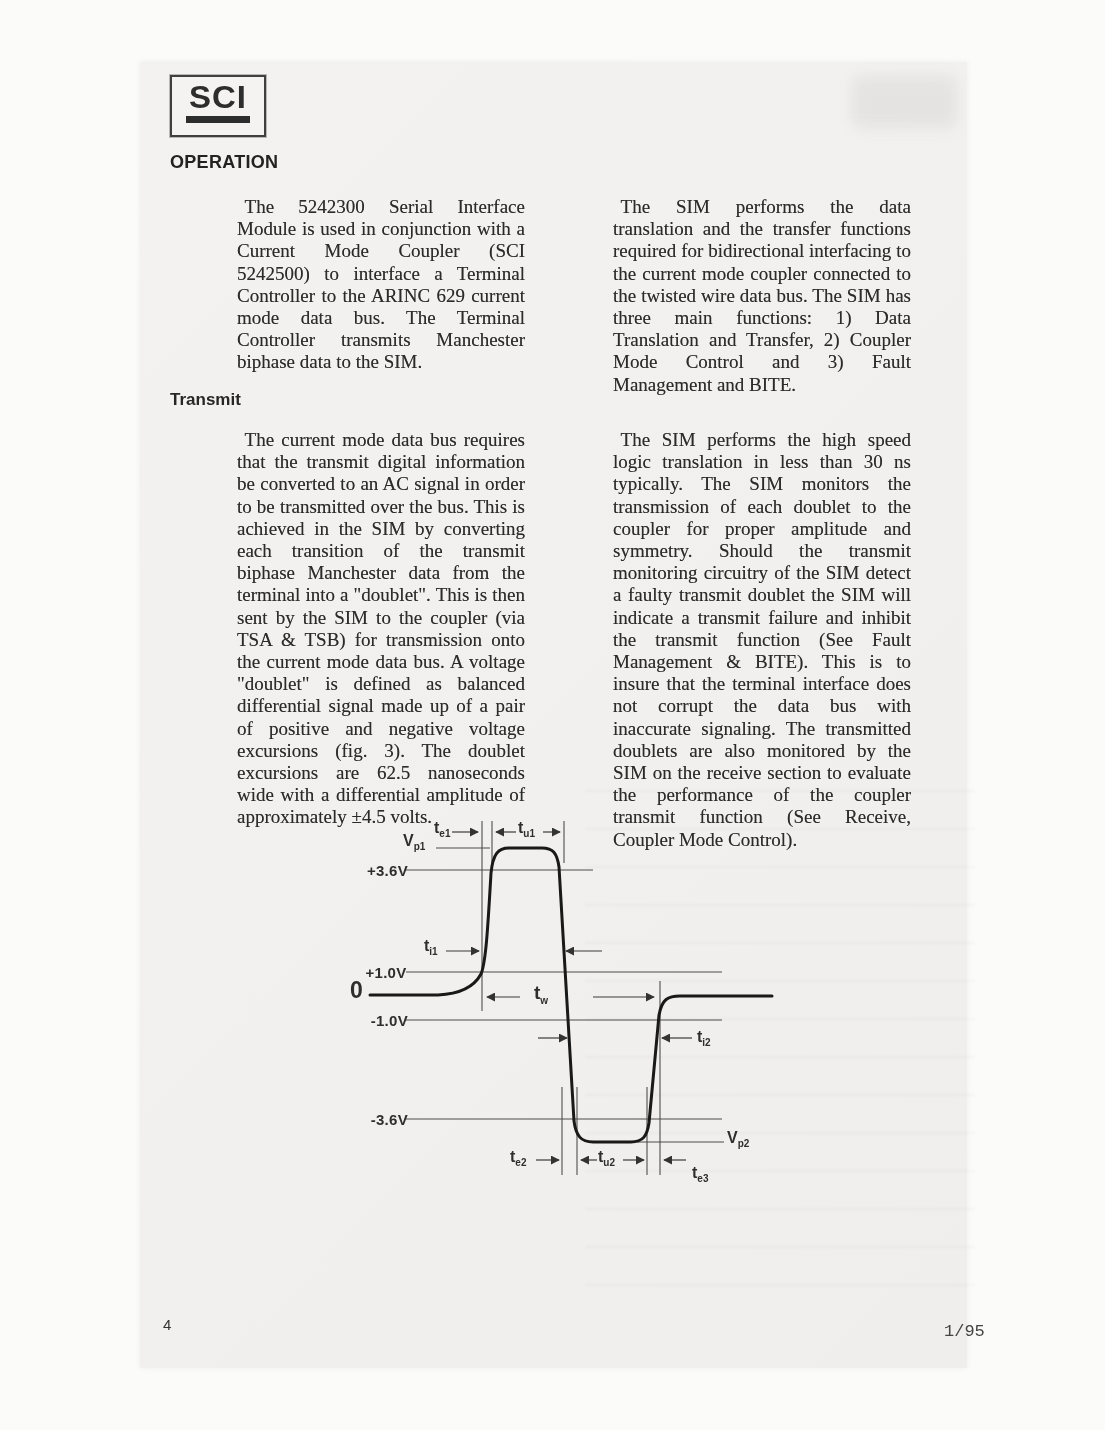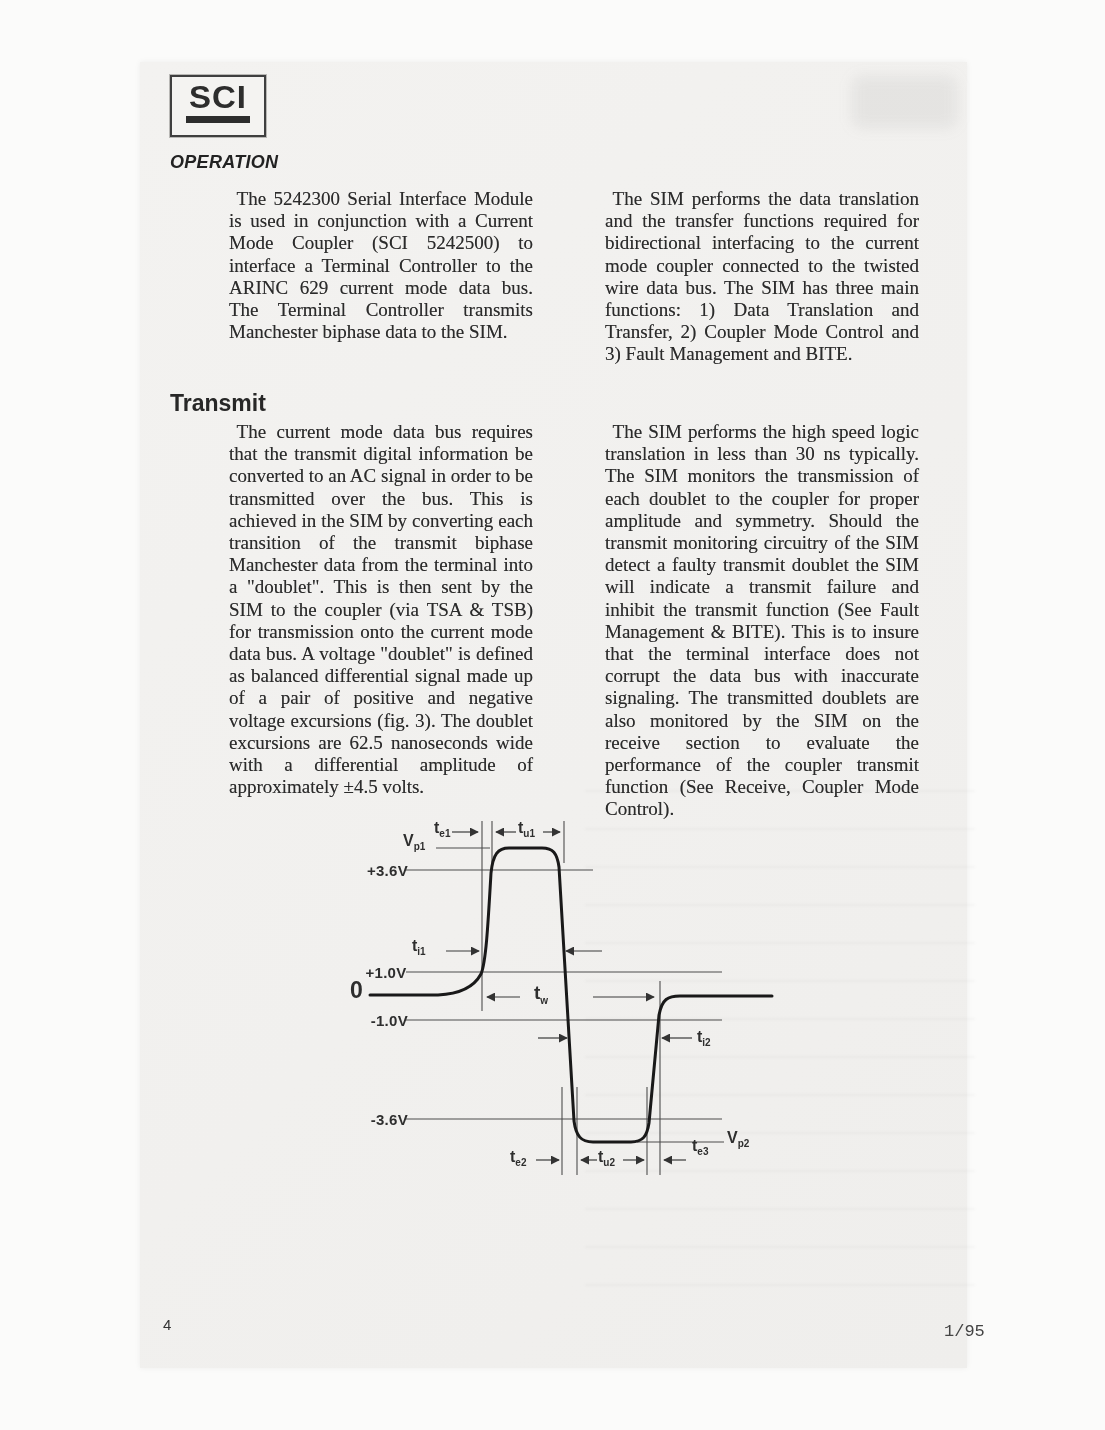--- a/index.html
+++ b/index.html
@@ -33,28 +33,28 @@
     left:0;top:6px;width:100%;text-align:center;
     font-family:"Liberation Sans",sans-serif;font-weight:700;font-size:20px;color:#2a2a2a;
     letter-spacing:.5px;
   }
   
   .h-main{
     font-family:"Liberation Sans",sans-serif;font-weight:700;font-size:18px;color:#222;
     letter-spacing:.3px;
   }
   .h-sub{
-    font-family:"Liberation Sans",sans-serif;font-weight:700;font-size:23px;color:#272727;
+    font-family:"Liberation Sans",sans-serif;font-weight:700;font-size:17px;color:#272727;
   }
   
   .col{
     font-size:19px;line-height:22.2px;text-align:justify;
     color:#2b2b2b;text-shadow:0 0 .6px rgba(45,45,45,.5);
   }
-  .col p{margin:4px;text-indent:.4em;}
+  .col p{margin:12px;text-indent:.4em;}
   
   .fig-wrap{left:200px;top:743px;width:470px;height:385px;}
   .fig-wrap svg{position:absolute;left:0;top:0;}
   .fig-label{
     position:absolute;font-family:"Liberation Sans",sans-serif;font-weight:700;
     color:#2e2e2e;font-size:16px;line-height:16px;white-space:nowrap;
   }
   .fig-label sub{font-size:10px;line-height:10px;}
   .lvl{font-size:15px;letter-spacing:.3px;}
   .big0{font-size:23px;}
@@ -82,21 +82,21 @@
 <div class="page">
 
   <div class="abs smudge"></div>
   <div class="abs bleed"></div>
 
   <div class="abs logo">
     <span class="logo-text">SCI</span>
     <span class="logo-bar"></span>
   </div>
 
-  <div class="abs h-main" style="left:30px;top:90px;font-style:italic;">OPERATION</div>
+  <div class="abs h-main" style="left:30px;top:90px;">OPERATION</div>
 
   <div class="abs col" style="left:85px;top:122px;width:312px;">
     <p>The 5242300 Serial Interface Module is used in conjunction with a Current Mode Coupler (SCI 5242500) to interface a Terminal Controller to the ARINC 629 current mode data bus. The Terminal Controller transmits Manchester biphase data to the SIM.</p>
   </div>
   <div class="abs col" style="left:461px;top:122px;width:322px;">
     <p>The SIM performs the data translation and the transfer functions required for bidirectional interfacing to the current mode coupler connected to the twisted wire data bus. The SIM has three main functions: 1) Data Translation and Transfer, 2) Coupler Mode Control and 3) Fault Management and BITE.</p>
   </div>
 
   <div class="abs h-sub" style="left:30px;top:328px;">Transmit</div>
 
@@ -165,25 +165,25 @@
     <div class="fig-label lvl" style="left:24px;top:58px;width:44px;text-align:right;">+3.6V</div>
     <div class="fig-label lvl" style="left:24px;top:160px;width:44px;text-align:center;">+1.0V</div>
     <div class="fig-label big0" style="left:10px;top:177px;">0</div>
     <div class="fig-label lvl" style="left:24px;top:208px;width:44px;text-align:right;">-1.0V</div>
     <div class="fig-label lvl" style="left:24px;top:307px;width:44px;text-align:right;">-3.6V</div>
 
     <div class="fig-label" style="left:63px;top:28px;"><span>V</span><sub>p1</sub></div>
     <div class="fig-label" style="left:387px;top:325px;"><span>V</span><sub>p2</sub></div>
     <div class="fig-label" style="left:94px;top:15px;"><span>t</span><sub>e1</sub></div>
     <div class="fig-label" style="left:178px;top:15px;"><span>t</span><sub>u1</sub></div>
-    <div class="fig-label" style="left:72px;top:133px;text-align:right;"><span>t</span><sub>i1</sub></div>
+    <div class="fig-label" style="left:84px;top:133px;text-align:right;"><span>t</span><sub>i1</sub></div>
     <div class="fig-label twl" style="left:194px;top:180px;"><span>t</span><sub>w</sub></div>
     <div class="fig-label" style="left:357px;top:224px;"><span>t</span><sub>i2</sub></div>
     <div class="fig-label" style="left:170px;top:344px;"><span>t</span><sub>e2</sub></div>
     <div class="fig-label" style="left:258px;top:344px;"><span>t</span><sub>u2</sub></div>
-    <div class="fig-label" style="left:352px;top:333px;"><span>t</span><sub>e3</sub></div>
+    <div class="fig-label" style="left:352px;top:360px;"><span>t</span><sub>e3</sub></div>
   </div>
 
 
   <div class="abs pgnum">4</div>
   <div class="abs pgdate">1/95</div>
 
 </div>
 
 </body></html>

